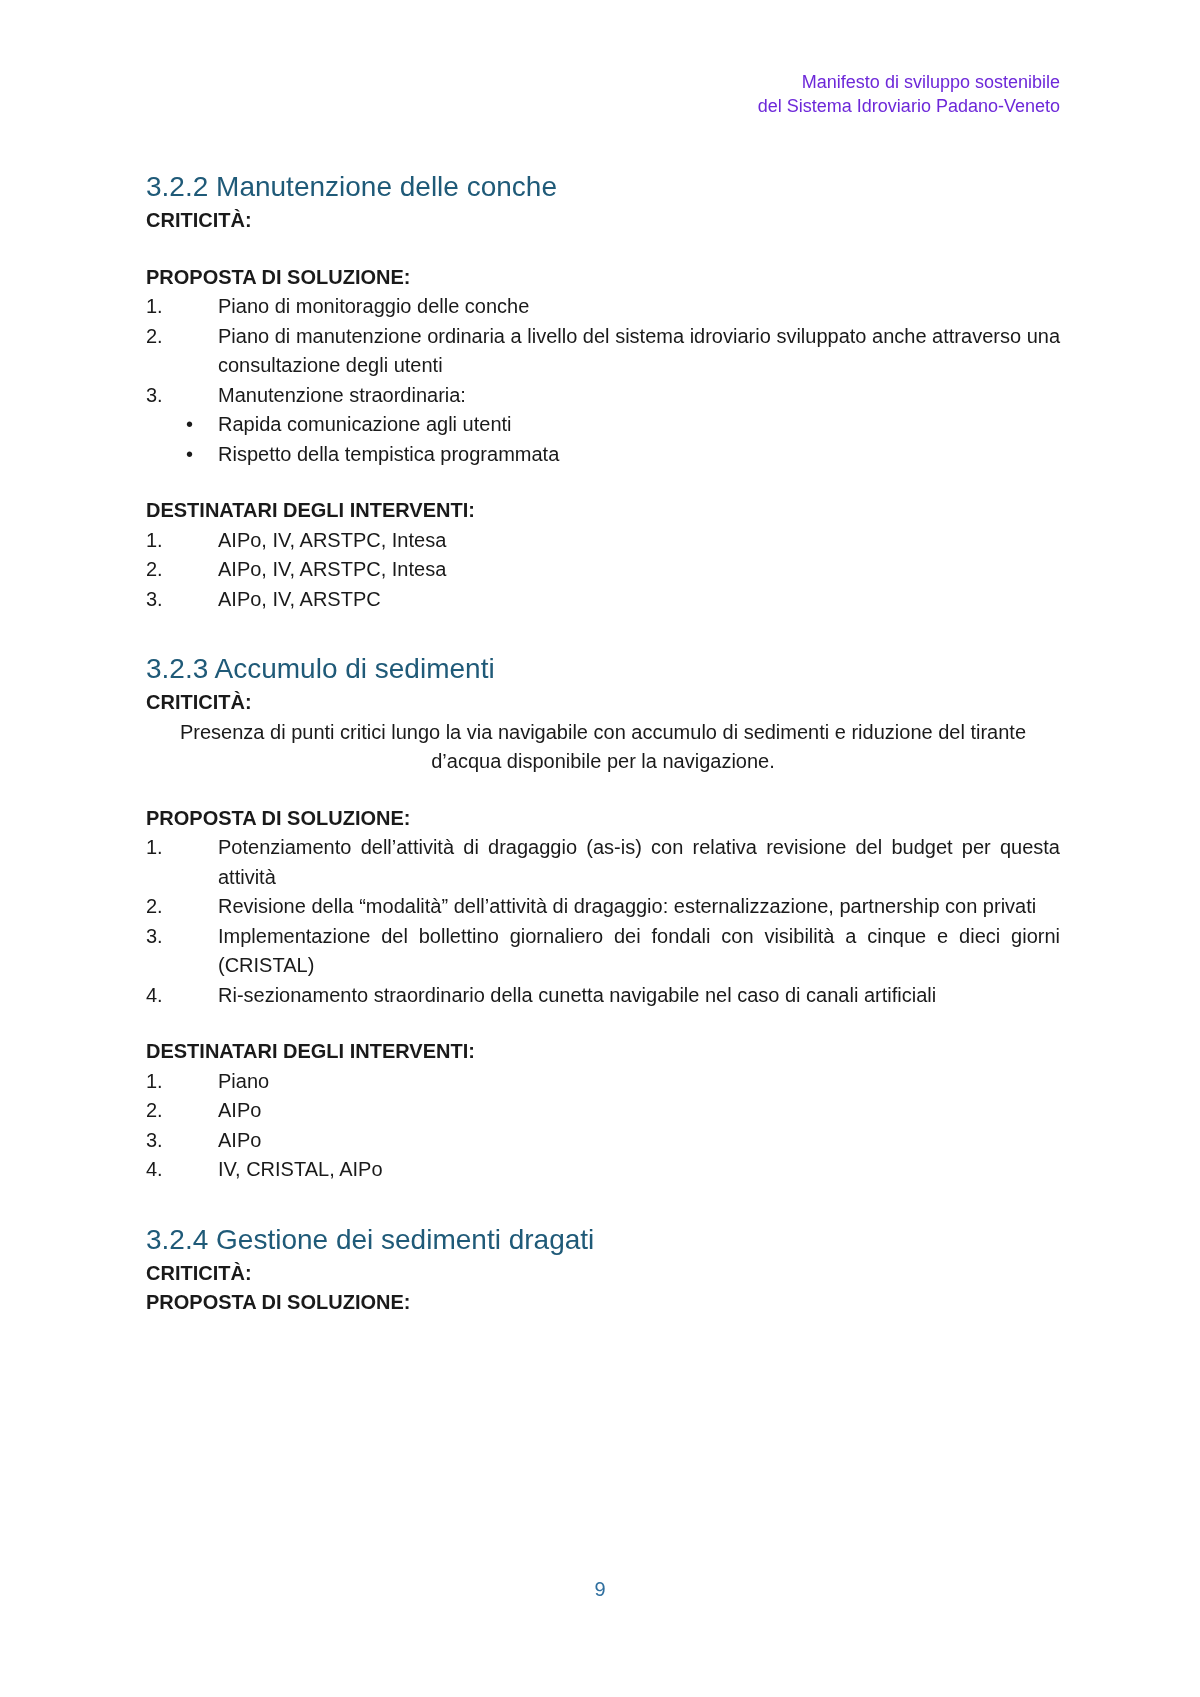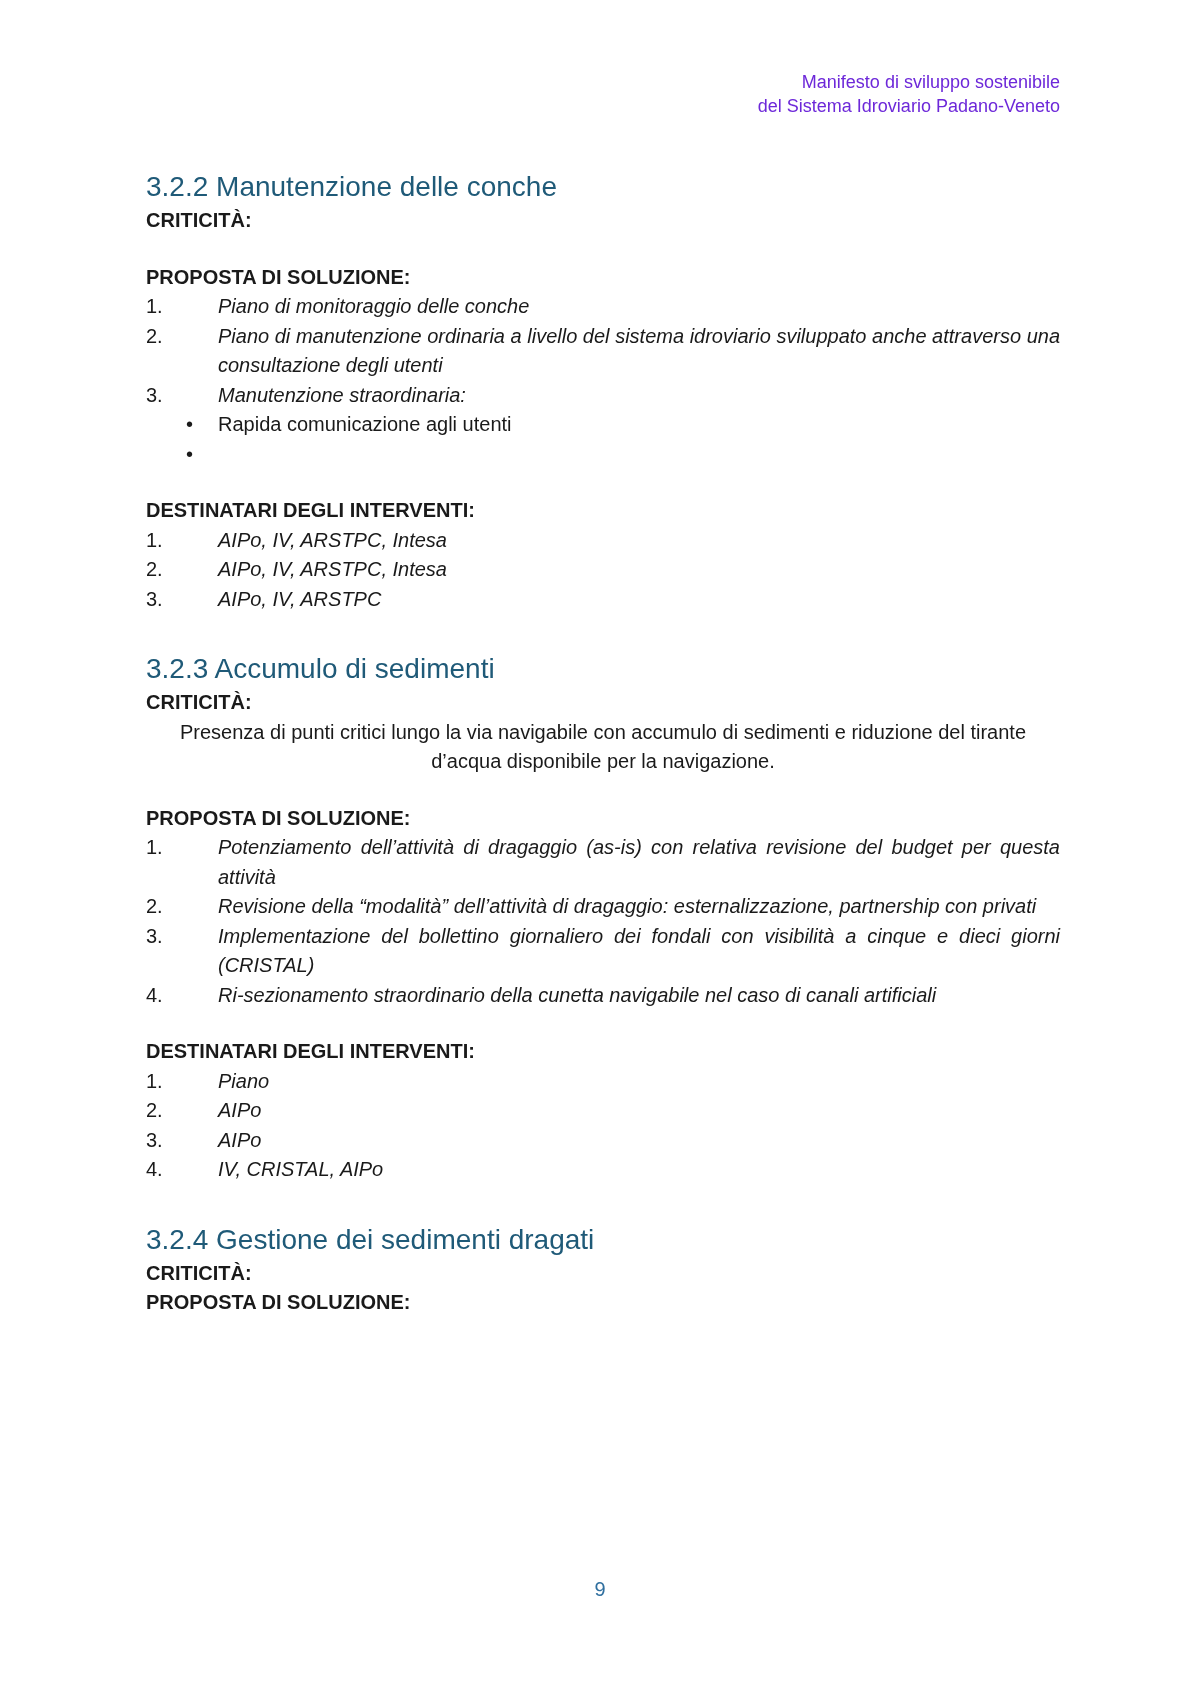--- a/index.html
+++ b/index.html
@@ -19,21 +19,21 @@
       color: #1f5a78; font-size: 28px; line-height: 38px; margin: 0;
       font-weight: normal;
     }
     .label { margin: 0; font-weight: bold; }
     .para { margin: 0; text-align: justify; }
     .gap { height: 27px; }
     .biggap { height: 36px; }
     ol.numlist { list-style: none; margin: 0; padding: 0; }
     ol.numlist li { display: flex; text-align: justify; }
     ol.numlist li .num { width: 72px; flex: 0 0 72px; }
-    ol.numlist li .txt { flex: 1; font-style: italic; }
+    ol.numlist li .txt { flex: 1; }
     ul.bullets { list-style: none; margin: 0; padding: 0; }
     ul.bullets li { display: flex; }
     ul.bullets li .dot { width: 72px; flex: 0 0 72px; padding-left: 40px; box-sizing: border-box; }
     .page-number {
       position: absolute; left: 0; width: 1200px; top: 1578px; text-align: center;
       color: #2f6f9f; font-size: 20px;
     }
   </style>
 </head>
 <body>
@@ -64,20 +64,21 @@
           <span class="txt">Manutenzione straordinaria:</span>
         </li>
     </ol>
     <ul class="bullets">
       <li>
           <span class="dot">•</span>
           <span>Rapida comunicazione agli utenti</span>
         </li>
       <li>
           <span class="dot">•</span>
+          <span>Rispetto della tempistica programmata</span>
         </li>
     </ul>
     <div class="gap"></div>
     <p class="label">DESTINATARI DEGLI INTERVENTI:</p>
     <ol class="numlist">
       <li>
           <span class="num">1.</span>
           <span class="txt">AIPo, IV, ARSTPC, Intesa</span>
         </li>
       <li>

